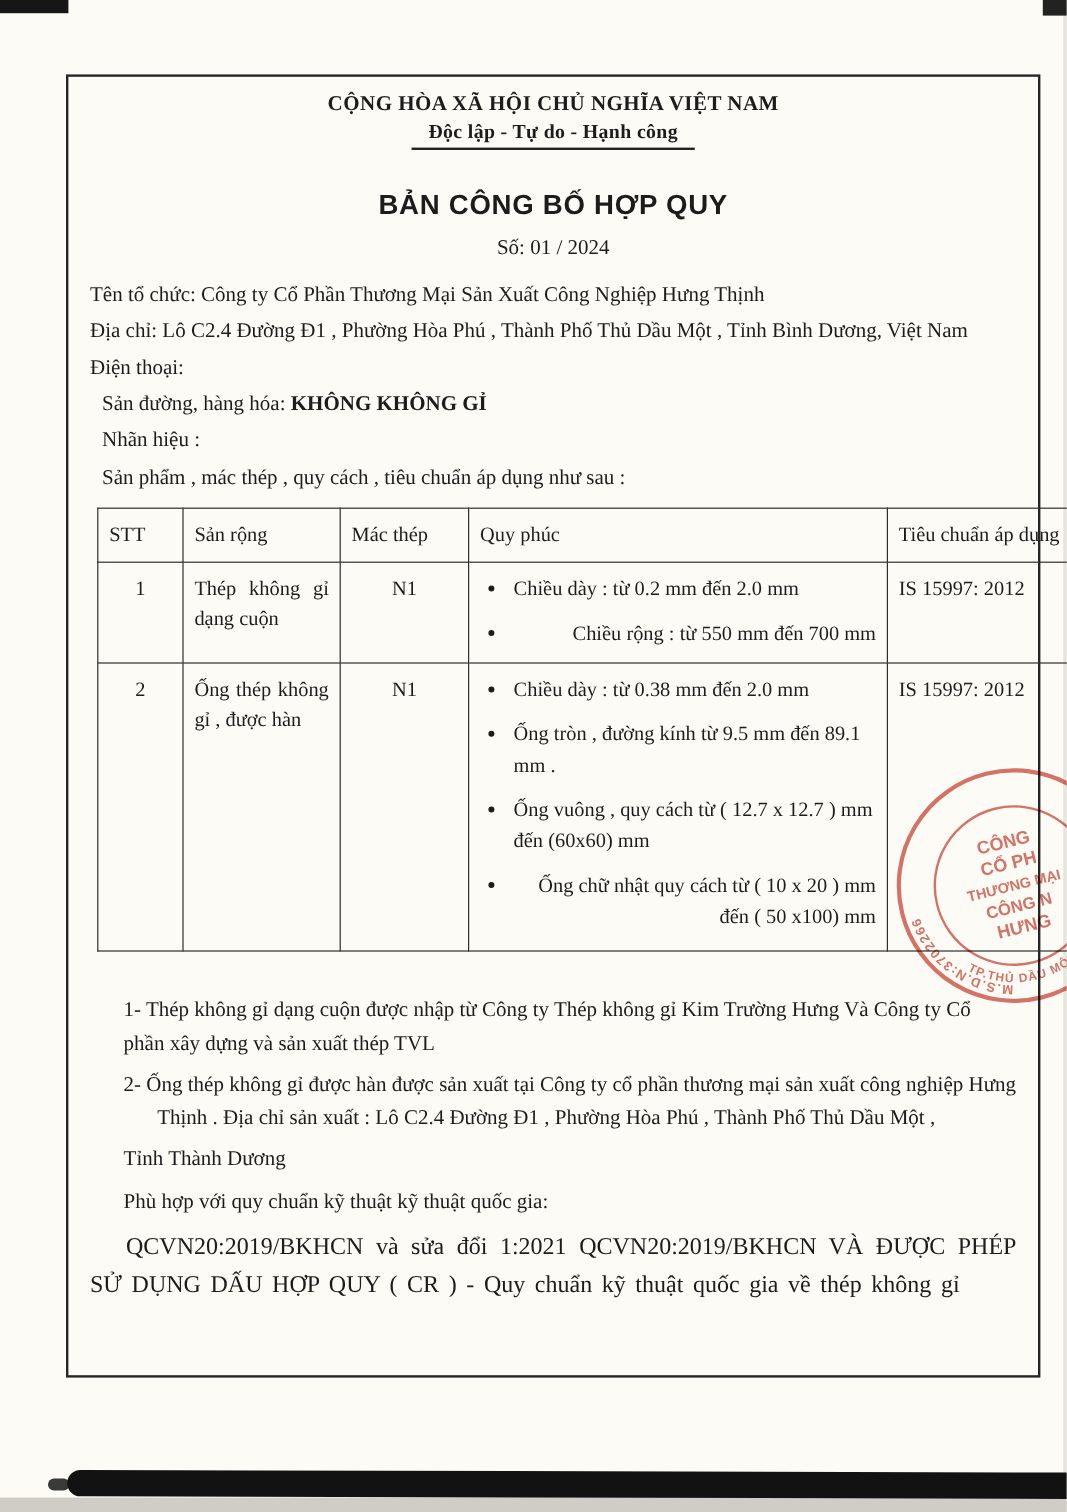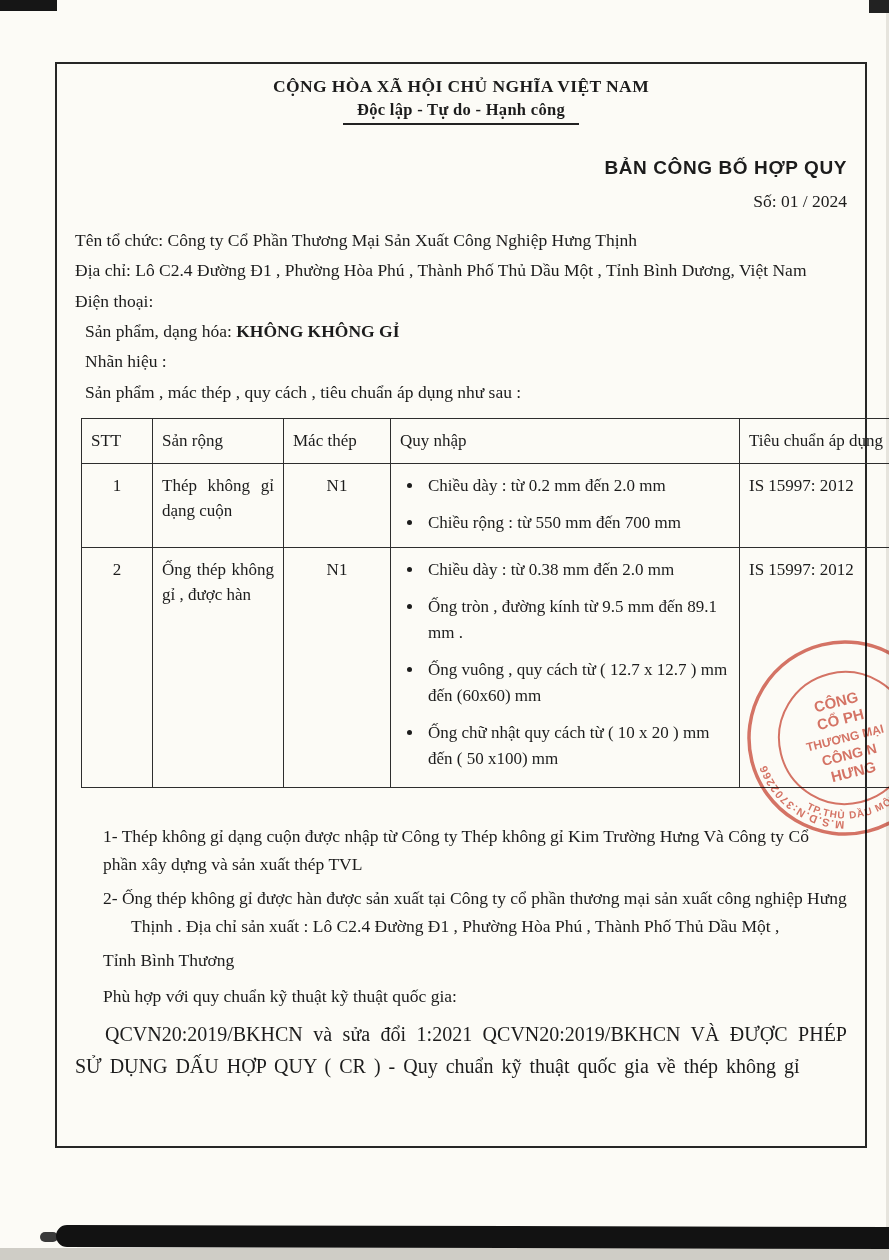--- a/index.html
+++ b/index.html
@@ -18,22 +18,22 @@
   .art-bottom-nub{position:absolute;left:40px;top:1232px;width:18px;height:10px;background:#3a3a3a;border-radius:5px;}
 
   .frame{
     position:absolute;left:55px;top:62px;width:812px;height:1086px;
     border:2px solid #262626;box-sizing:border-box;
     padding:8px 18px 0 18px;
   }
   .nat-header{margin-top:4px;text-align:center;font-weight:bold;font-size:17.5px;letter-spacing:.4px;}
   .motto-wrap{text-align:center;margin-top:3px;}
   .motto{display:inline-block;font-weight:bold;font-size:16.5px;border-bottom:2px solid #222;padding:0 14px 3px 14px;letter-spacing:.3px;}
-  .doc-title{margin-top:32px;text-align:right;font-weight:bold;font-size:19px;letter-spacing:.6px;font-family:"Liberation Sans", sans-serif;}
-  .doc-number{margin-top:12px;text-align:right;font-size:17.5px;}
+  .doc-title{margin-top:32px;text-align:center;font-weight:bold;font-size:23px;letter-spacing:.6px;font-family:"Liberation Sans", sans-serif;}
+  .doc-number{margin-top:12px;text-align:center;font-size:17.5px;}
 
   .para-block{margin-top:14px;}
   .para{font-size:17.5px;line-height:1.62;margin:0 0 2px 0;}
   .indent-sm{margin-left:10px;}
   .bold{font-weight:bold;}
 
   table.spec-table{
     border-collapse:collapse;margin-top:12px;margin-left:6px;
     width:776px;table-layout:fixed;
   }
@@ -44,21 +44,21 @@
   }
   .c-stt{width:52px;text-align:center;}
   .c-sp{width:112px;}
   .c-mac{width:88px;}
   .c-qc{width:330px;}
   .c-tc{width:168px;}
   td.c-stt,td.c-mac{text-align:center;}
   td.c-sp{text-align:justify;}
   .qc-list{margin:0;padding:0 0 0 24px;}
   .qc-list li{margin:0 0 12px 0;padding-left:4px;}
-  .qc-list li:last-child{margin-bottom:2px;}
+  .qc-list li:last-child{margin-bottom:2px;text-align:right;}
   tr.row-tall td{padding-bottom:14px;}
 
   .notes{margin-top:34px;}
   .note{font-size:17.5px;line-height:1.6;margin:0 0 6px 0;}
   .note-flat{margin-left:28px;}
   .note-hang{margin-left:28px;padding-left:28px;text-indent:-28px;}
   .province{font-size:17.5px;margin:4px 0 0 28px;line-height:1.6;}
   .conf-intro{font-size:17.5px;margin:8px 0 0 28px;line-height:1.6;}
   .conf-body{font-size:20px;line-height:1.6;margin:8px 0 0 0;text-align:justify;text-indent:30px;word-spacing:3px;}
 
@@ -85,32 +85,32 @@
     <span class="motto">Độc lập - Tự do - Hạnh công</span>
   </div>
 
   <div class="doc-title">BẢN CÔNG BỐ HỢP QUY</div>
   <div class="doc-number">Số: 01 / 2024</div>
 
   <div class="para-block">
     <p class="para">Tên tổ chức: Công ty Cổ Phần Thương Mại Sản Xuất Công Nghiệp Hưng Thịnh</p>
     <p class="para">Địa chỉ: Lô C2.4 Đường Đ1 , Phường Hòa Phú , Thành Phố Thủ Dầu Một , Tỉnh Bình Dương, Việt Nam</p>
     <p class="para">Điện thoại:</p>
-    <p class="para indent-sm"><span>Sản phẩm, dạng hóa: </span><span class="bold">KHÔNG KHÔNG GỈ</span></p>
+    <p class="para indent-sm"><span>Sản đường, hàng hóa: </span><span class="bold">KHÔNG KHÔNG GỈ</span></p>
     <p class="para indent-sm">Nhãn hiệu :</p>
     <p class="para indent-sm">Sản phẩm , mác thép , quy cách , tiêu chuẩn áp dụng như sau :</p>
   </div>
 
   <table class="spec-table">
     <thead>
       <tr>
         <th class="c-stt">STT</th>
         <th class="c-sp">Sản rộng</th>
         <th class="c-mac">Mác thép</th>
-        <th class="c-qc">Quy nhập</th>
+        <th class="c-qc">Quy phúc</th>
         <th class="c-tc">Tiêu chuẩn áp dụng</th>
       </tr>
     </thead>
     <tbody>
       <tr>
         <td class="c-stt">1</td>
         <td class="c-sp">Thép không gỉ dạng cuộn</td>
         <td class="c-mac">N1</td>
         <td class="c-qc">
           <ul class="qc-list">
@@ -133,21 +133,21 @@
           </ul>
         </td>
         <td class="c-tc">IS 15997: 2012</td>
       </tr>
     </tbody>
   </table>
 
   <div class="notes">
     <p class="note note-flat">1- Thép không gỉ dạng cuộn được nhập từ Công ty Thép không gỉ Kim Trường Hưng Và Công ty Cổ phần xây dựng và sản xuất thép TVL</p>
     <p class="note note-hang">2- Ống thép không gỉ được hàn được sản xuất tại Công ty cổ phần thương mại sản xuất công nghiệp Hưng Thịnh . Địa chỉ sản xuất : Lô C2.4 Đường Đ1 , Phường Hòa Phú , Thành Phố Thủ Dầu Một ,</p>
-    <p class="province">Tỉnh Bình Thương</p>
+    <p class="province">Tỉnh Thành Dương</p>
     <p class="conf-intro">Phù hợp với quy chuẩn kỹ thuật kỹ thuật quốc gia:</p>
     <p class="conf-body">QCVN20:2019/BKHCN và sửa đổi 1:2021 QCVN20:2019/BKHCN VÀ ĐƯỢC PHÉP SỬ DỤNG DẤU HỢP QUY ( CR ) - Quy chuẩn kỹ thuật quốc gia về thép không gỉ</p>
   </div>
 
 </div>
 
 <svg class="stamp" viewBox="0 0 200 200">
   <circle cx="100" cy="100" r="96" fill="none" stroke="#c8402e" stroke-width="3.5"></circle>
   <circle cx="100" cy="100" r="66" fill="none" stroke="#c8402e" stroke-width="2"></circle>
   <defs>

